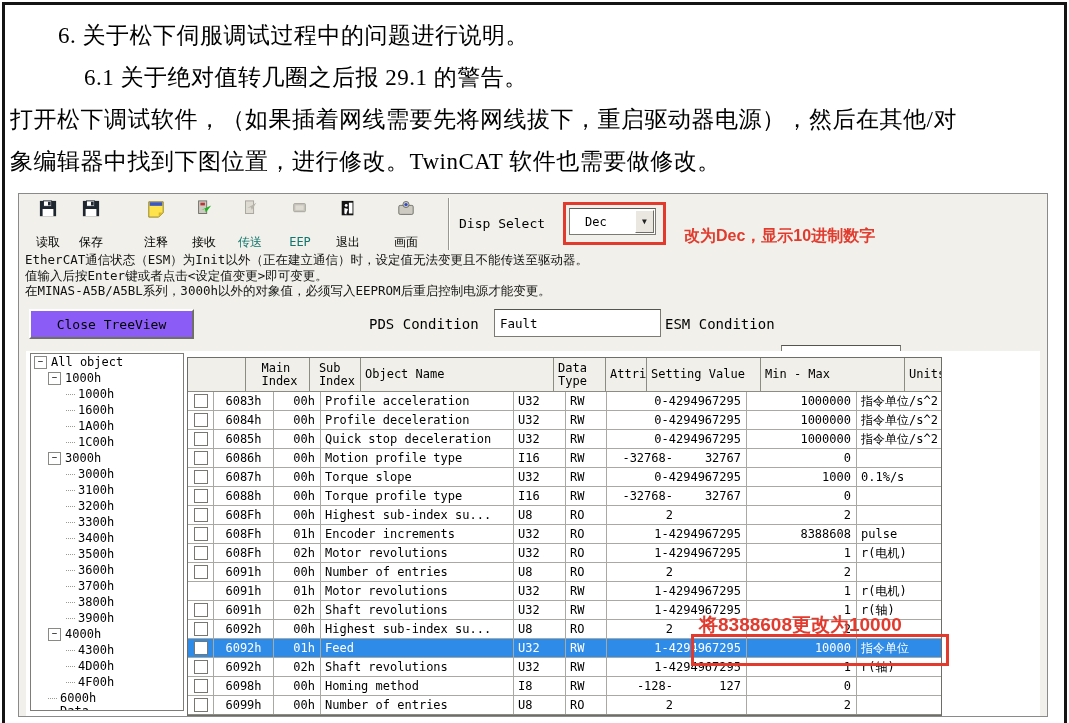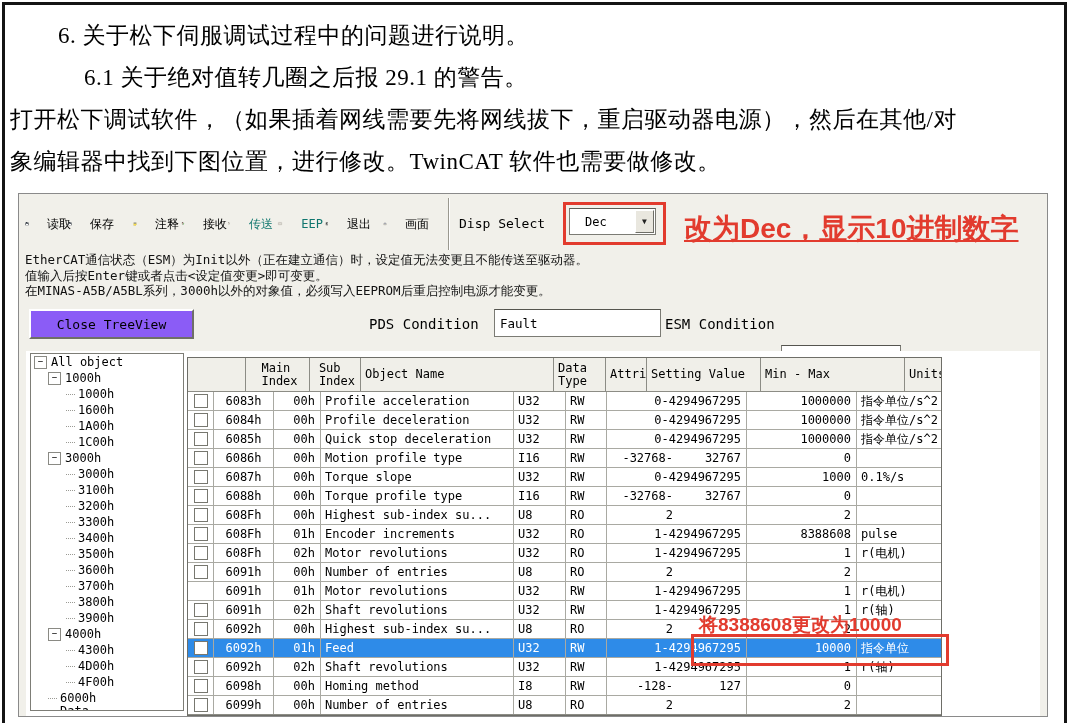--- a/index.html
+++ b/index.html
@@ -11,31 +11,31 @@
   .docline{position:absolute;font-family:"Liberation Serif","DejaVu Serif",serif;font-size:23px;color:#000;white-space:nowrap;letter-spacing:0.5px;}
   #doc1{left:58px;top:20px;}
   #doc2{left:84px;top:62px;}
   #doc3{left:10px;top:104px;}
   #doc4{left:10px;top:146px;}
 
   
   #panel{position:absolute;left:18px;top:193px;width:1028px;height:522px;background:#f1f0ea;border:1px solid #8a8a8a;overflow:hidden;}
 
   
-  .tbtn{position:absolute;top:6px;width:46px;height:48px;display:flex;flex-direction:row;align-items:center;justify-content:flex-start;gap:18px;cursor:pointer;}
+  .tbtn{position:absolute;top:6px;width:46px;height:48px;display:flex;flex-direction:column;align-items:center;justify-content:flex-start;gap:18px;cursor:pointer;}
   .tbtn .lbl{font-size:12px;line-height:12px;color:#000;white-space:nowrap;}
   .tbtn.disabled .lbl{color:#0f766e;}
   .tbtn svg{display:block;}
   #tsep{position:absolute;left:429px;top:4px;width:1px;height:52px;background:#9a988f;border-right:1px solid #ffffff;}
   #dispsel-label{position:absolute;left:440px;top:22px;font-size:13px;color:#000;}
   #dispsel{position:absolute;left:550px;top:14px;width:85px;height:25px;background:#fff;border:1px solid #7b7b74;border-top-color:#5d5d57;display:flex;align-items:center;cursor:pointer;}
   #dispsel .val{flex:1;font-size:12px;padding-left:15px;color:#000;}
   #dispsel .arrowbtn{width:17px;height:21px;margin-right:1px;background:#e9e7df;border:1px solid #fff;border-right-color:#6e6e67;border-bottom-color:#6e6e67;display:flex;align-items:center;justify-content:center;font-size:8px;color:#222;}
   #redbox-dispsel{position:absolute;left:544px;top:8px;width:97px;height:37px;border:3px solid #e23b2e;pointer-events:none;}
-  #annot1{position:absolute;left:665px;top:16px;font-family:"Liberation Sans","DejaVu Sans",sans-serif;font-weight:bold;font-size:28px;color:#e23b2e;white-space:nowrap;text-decoration:underline;}
+  #annot1{position:absolute;left:665px;top:32px;font-family:"Liberation Sans","DejaVu Sans",sans-serif;font-weight:bold;font-size:16px;color:#e23b2e;white-space:nowrap;}
 
   
   #notices{position:absolute;left:6px;top:58px;font-size:12.5px;line-height:15.5px;color:#111;white-space:pre;}
 
   
   #closeTree{position:absolute;left:10px;top:115px;width:165px;height:30px;background:#8b5cf6;border:2px solid;border-color:#ffffff #6f6f68 #6f6f68 #ffffff;font-size:13px;font-family:inherit;display:flex;align-items:center;justify-content:center;cursor:pointer;}
   .fldlabel{position:absolute;top:122px;font-size:14px;color:#000;white-space:nowrap;}
   #pds-label{left:350px;}
   #esm-label{left:646px;}
   .fld{position:absolute;top:115px;height:26px;background:#fff;border:1px solid #7b7b74;border-top-color:#55554f;font-size:12.5px;display:flex;align-items:center;padding-left:5px;color:#000;text-align:center;}

